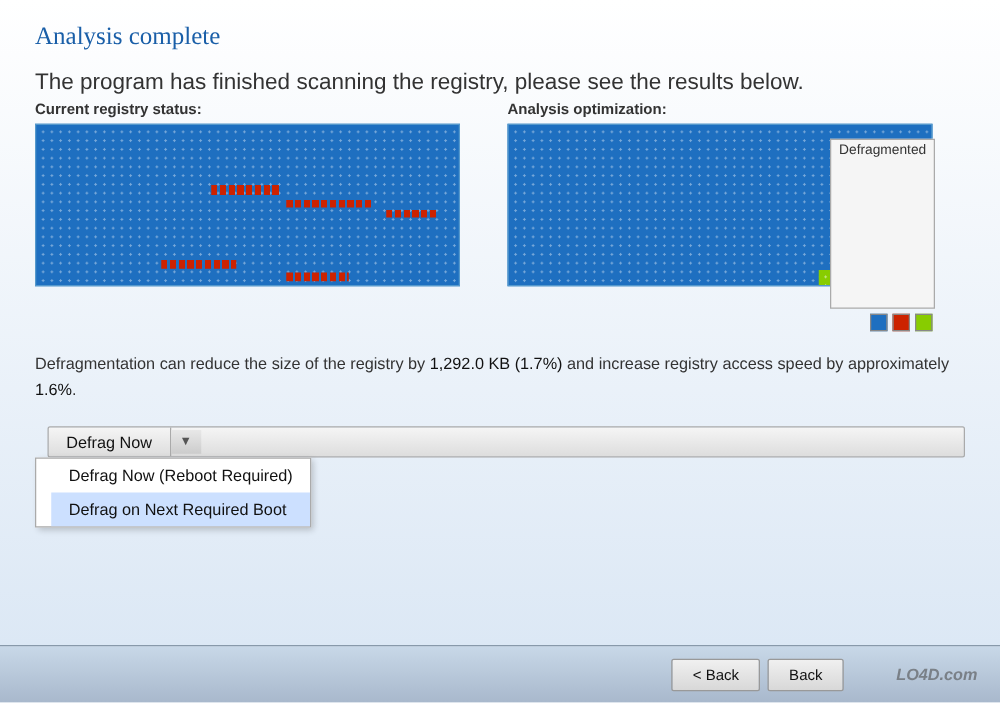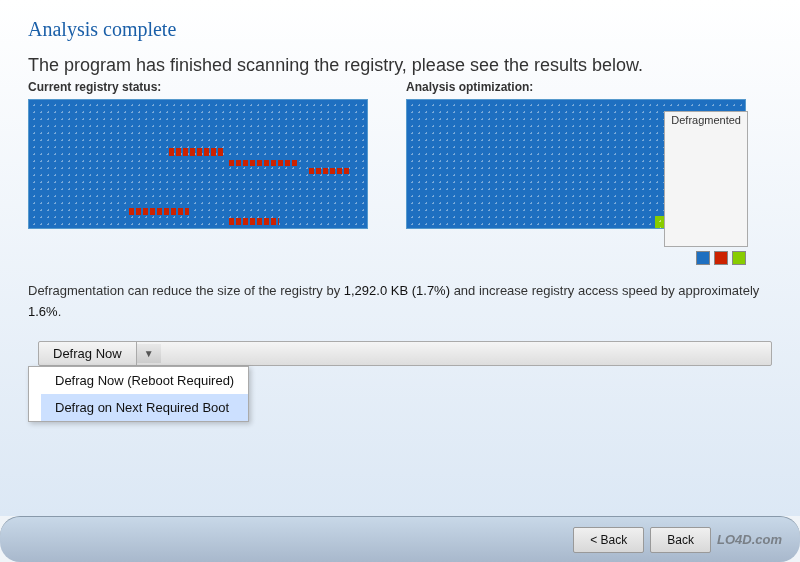--- a/index.html
+++ b/index.html
@@ -218,21 +218,20 @@
 
     .bottom-bar {
       background: linear-gradient(to bottom, #c8d8e8, #a8b8cc);
       height: 46px;
       display: flex;
       align-items: center;
       justify-content: flex-end;
       padding: 0 18px;
       gap: 8px;
       border-top: 1px solid #8899aa;
-      border-radius: 20px;
     }
 
     .nav-button {
       background: linear-gradient(to bottom, #f0f0f0, #d8d8d8);
       border: 1px solid #999;
       border-radius: 2px;
       padding: 5px 16px;
       font-size: 12px;
       color: #111;
       cursor: pointer;
@@ -242,20 +241,21 @@
     }
 
     .watermark {
       position: absolute;
       bottom: 5px;
       right: 80px;
       font-size: 15px;
       font-weight: bold;
       color: rgba(80,80,80,0.5);
       font-style: italic;
+      margin-left: 36px;
     }
 
     .bottom-right {
       position: relative;
       display: flex;
       align-items: center;
       gap: 6px;
     }
 
     

